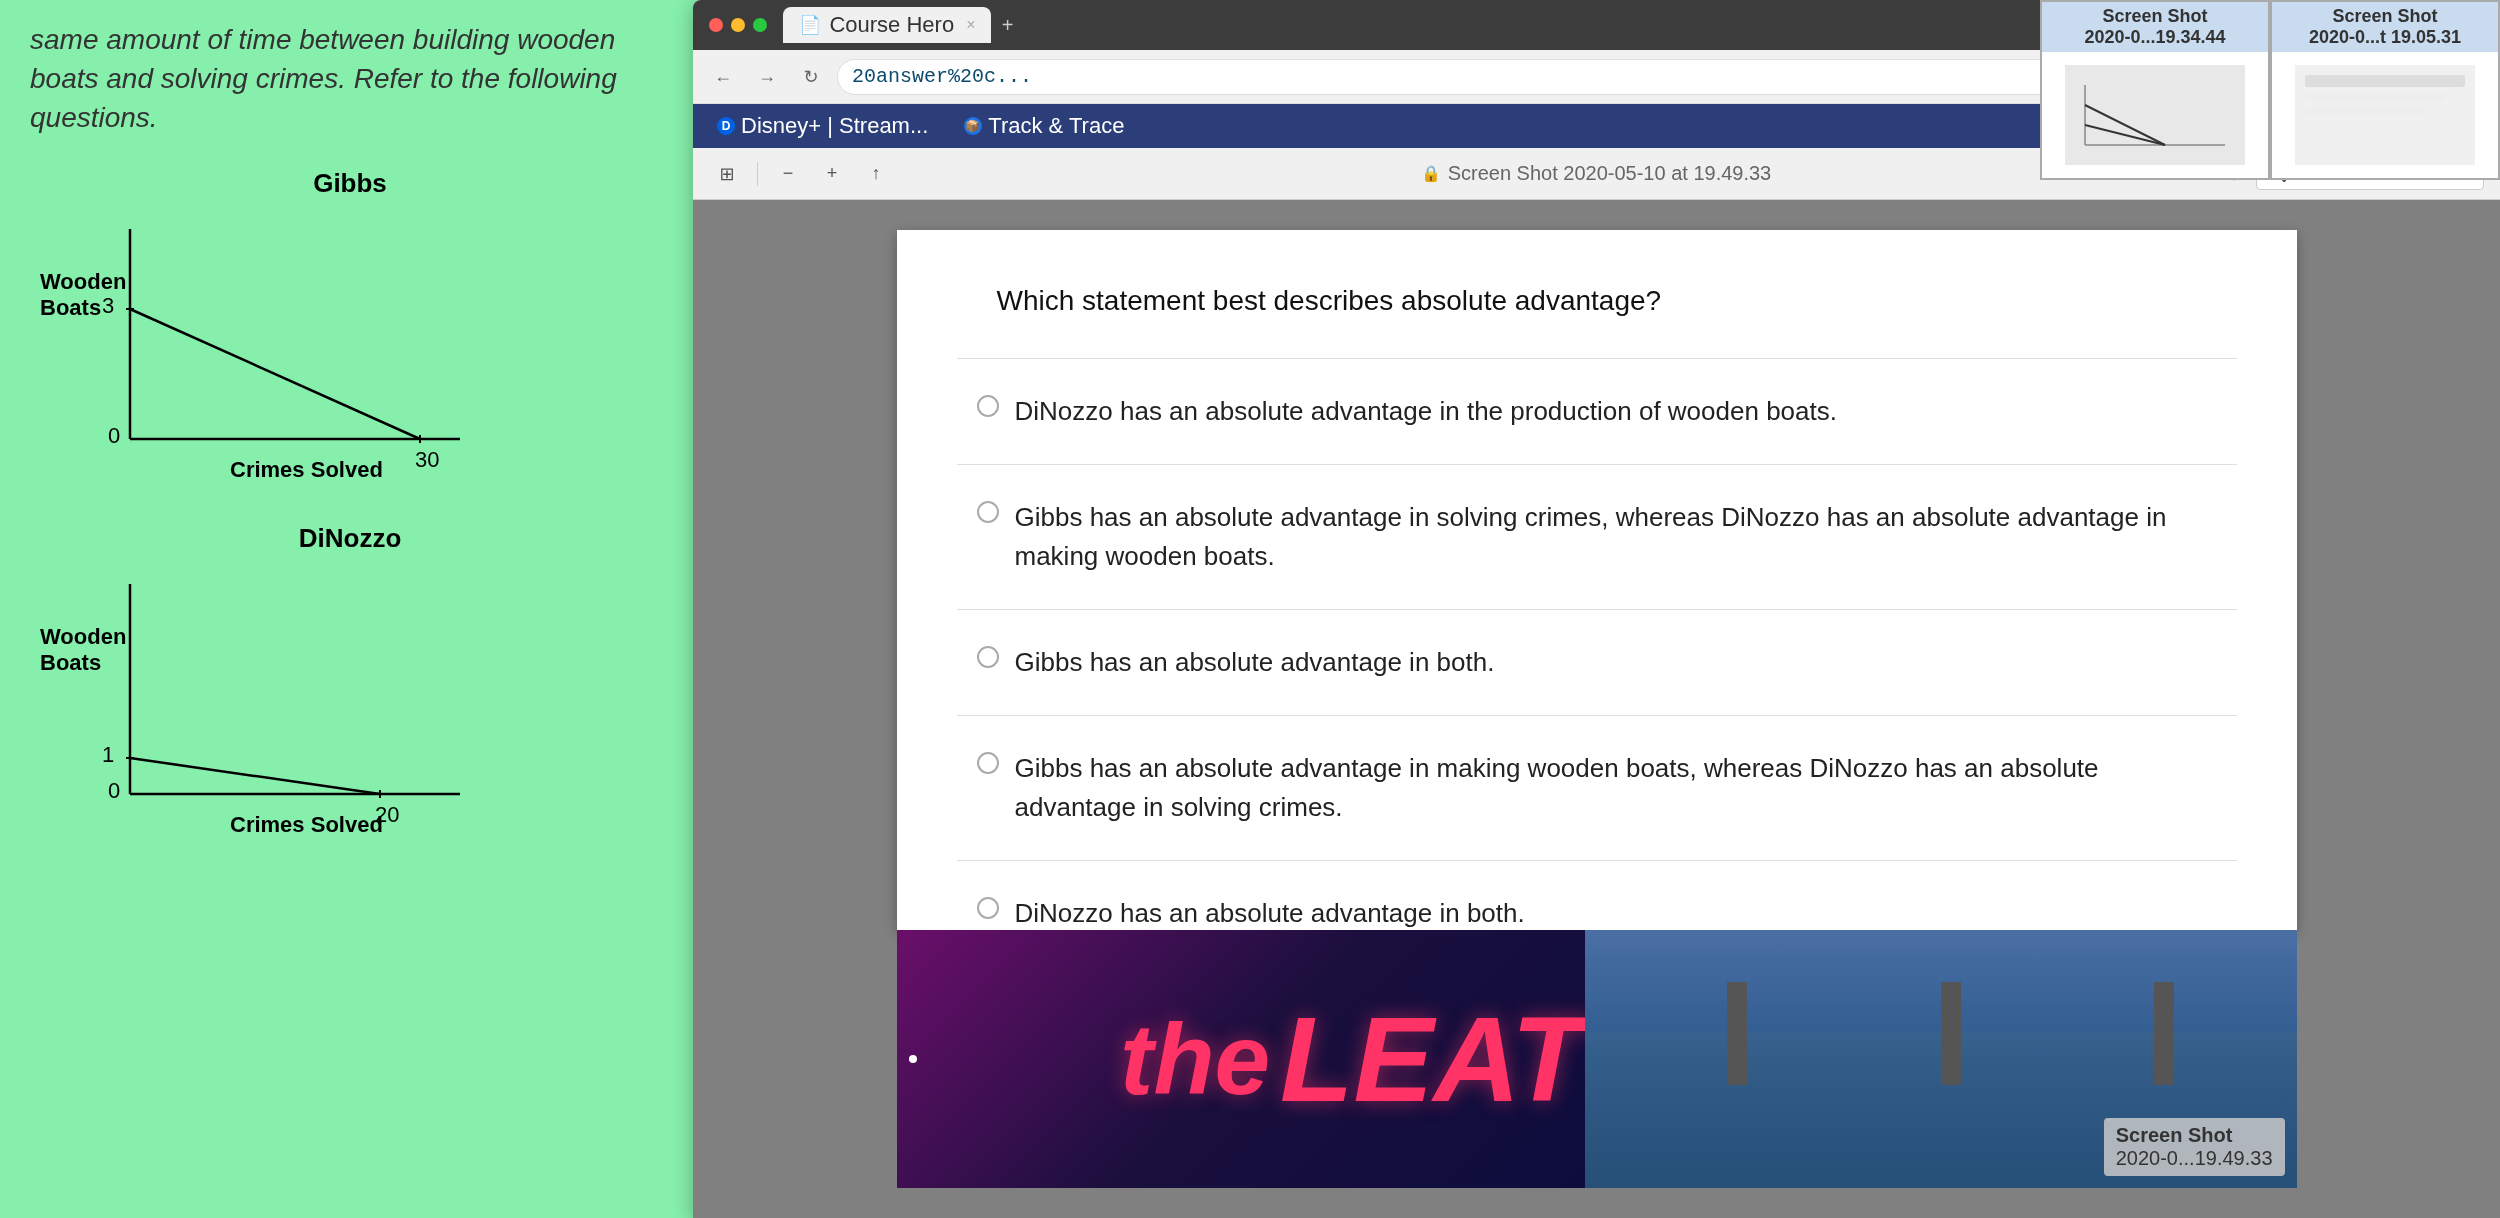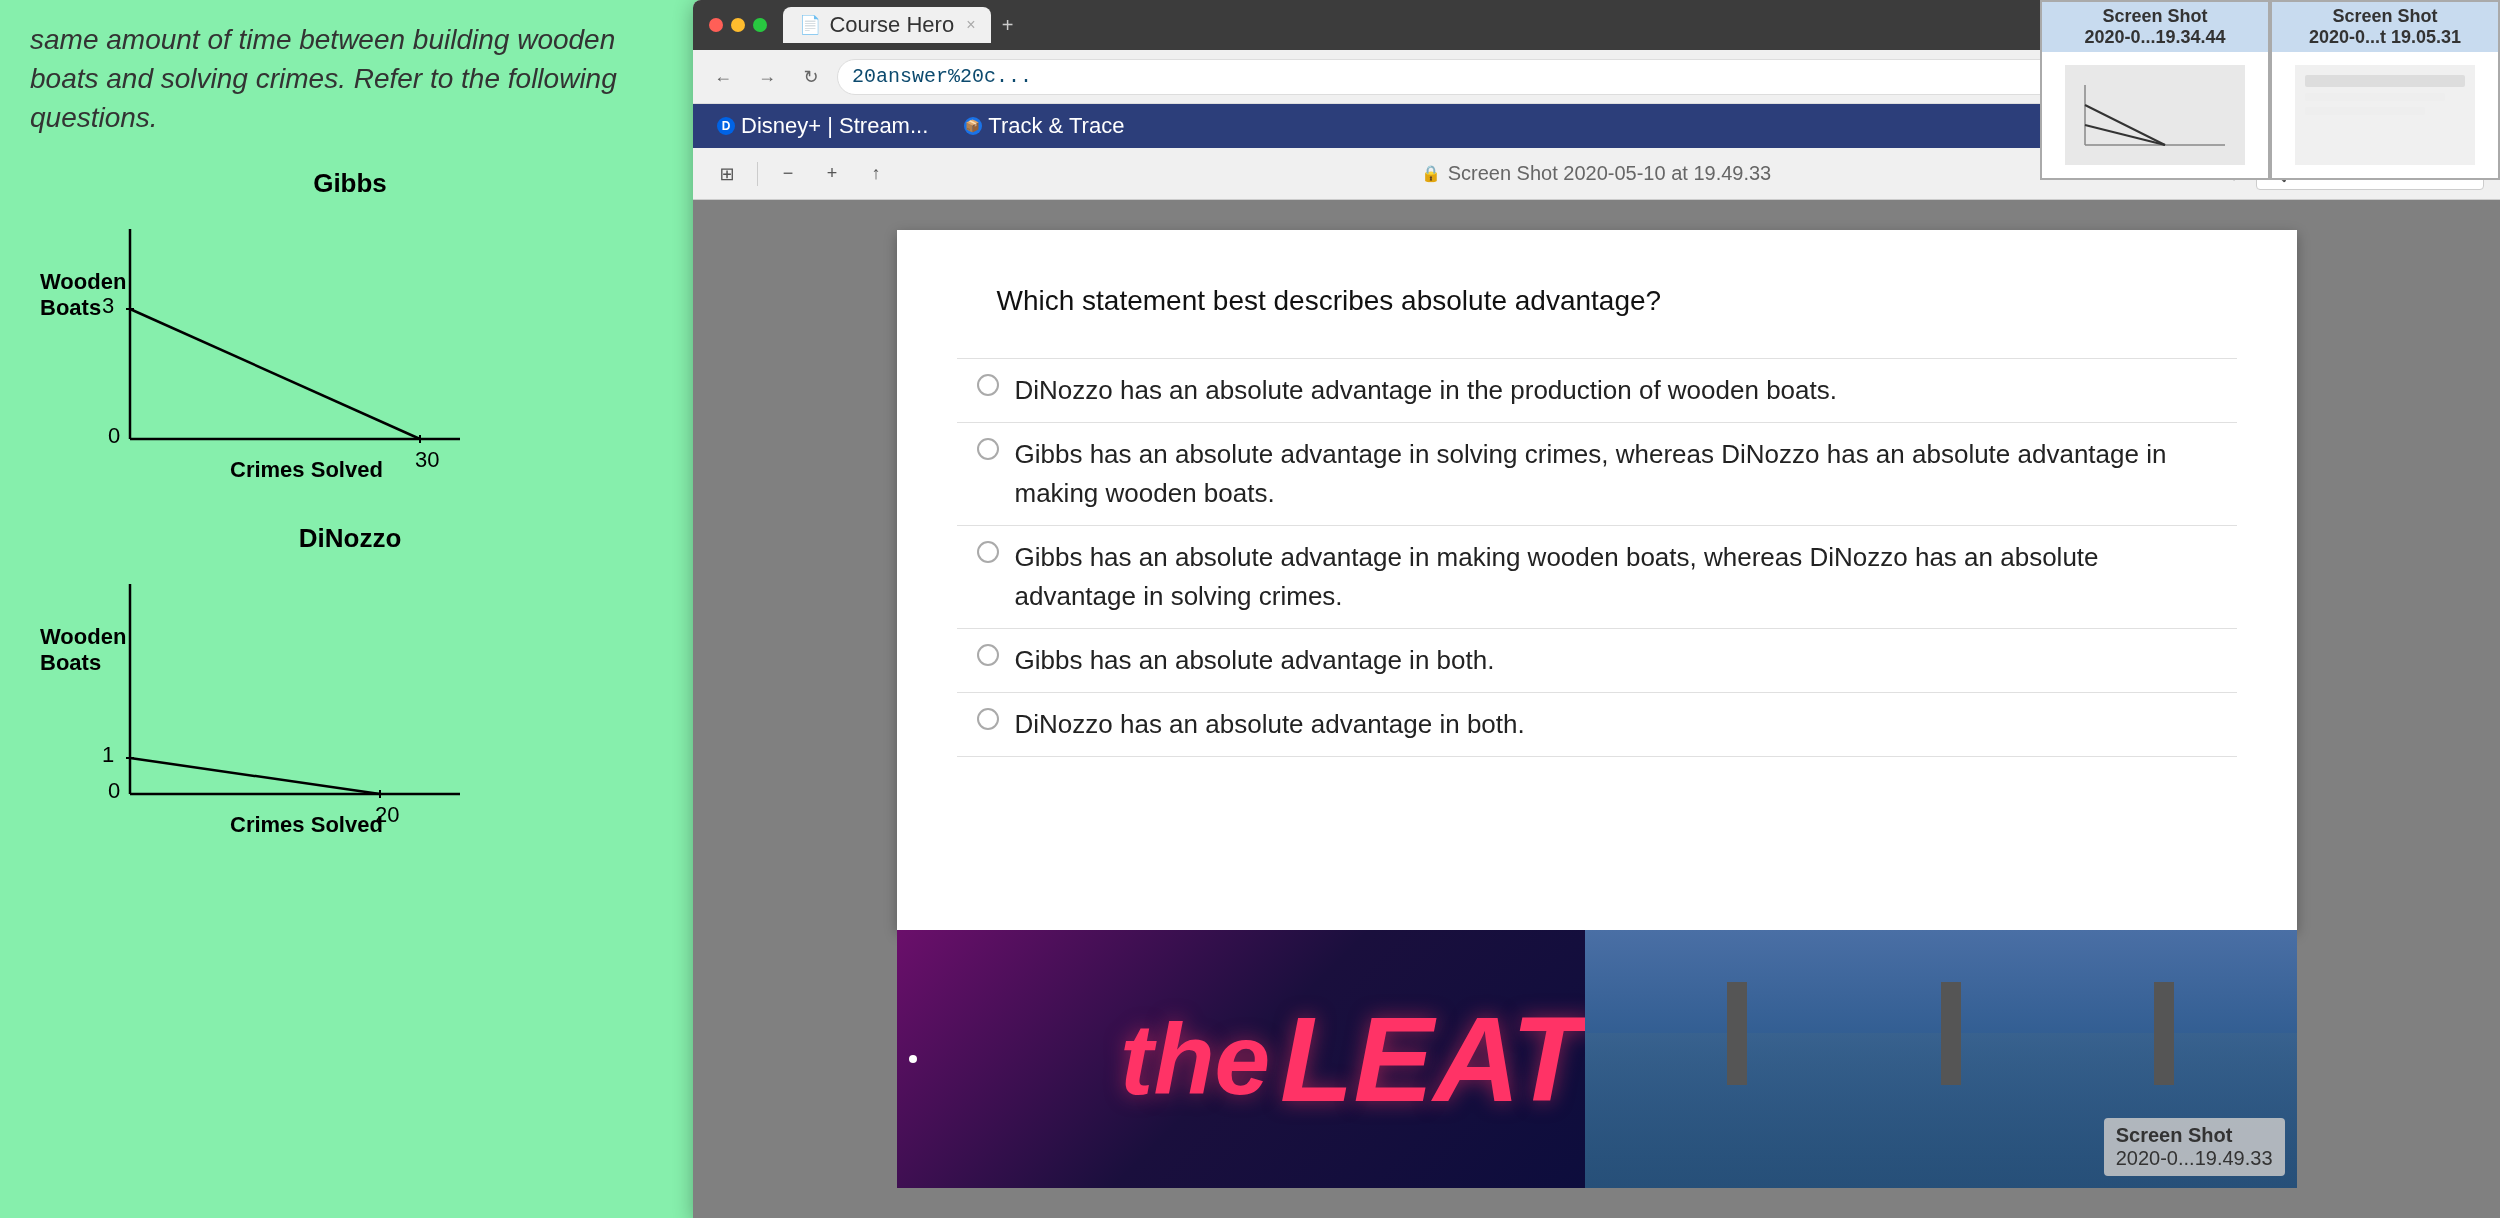--- a/index.html
+++ b/index.html
@@ -345,21 +345,21 @@
 
     .answer-options {
       display: flex;
       flex-direction: column;
       gap: 0;
     }
 
     .answer-option {
       display: flex;
       align-items: flex-start;
-      padding: 12px 20px;
+      padding: 33px 20px;
       border-top: 1px solid #e0e0e0;
       gap: 16px;
       cursor: pointer;
     }
 
     .answer-option:last-child {
       border-bottom: 1px solid #e0e0e0;
     }
 
     .radio-circle {
@@ -642,26 +642,26 @@
             <span class="answer-text">DiNozzo has an absolute advantage in the production of wooden boats.</span>
           </div>
 
           <div class="answer-option">
             <div class="radio-circle"></div>
             <span class="answer-text">Gibbs has an absolute advantage in solving crimes, whereas DiNozzo has an absolute advantage in making wooden boats.</span>
           </div>
 
           <div class="answer-option">
             <div class="radio-circle"></div>
-            <span class="answer-text">Gibbs has an absolute advantage in making wooden boats, whereas DiNozzo has an absolute advantage in solving crimes.</span>
+            <span class="answer-text">Gibbs has an absolute advantage in both.</span>
           </div>
 
           <div class="answer-option">
             <div class="radio-circle"></div>
-            <span class="answer-text">Gibbs has an absolute advantage in both.</span>
+            <span class="answer-text">Gibbs has an absolute advantage in making wooden boats, whereas DiNozzo has an absolute advantage in solving crimes.</span>
           </div>
 
           <div class="answer-option">
             <div class="radio-circle"></div>
             <span class="answer-text">DiNozzo has an absolute advantage in both.</span>
           </div>
 
         </div>
       </div>
 

